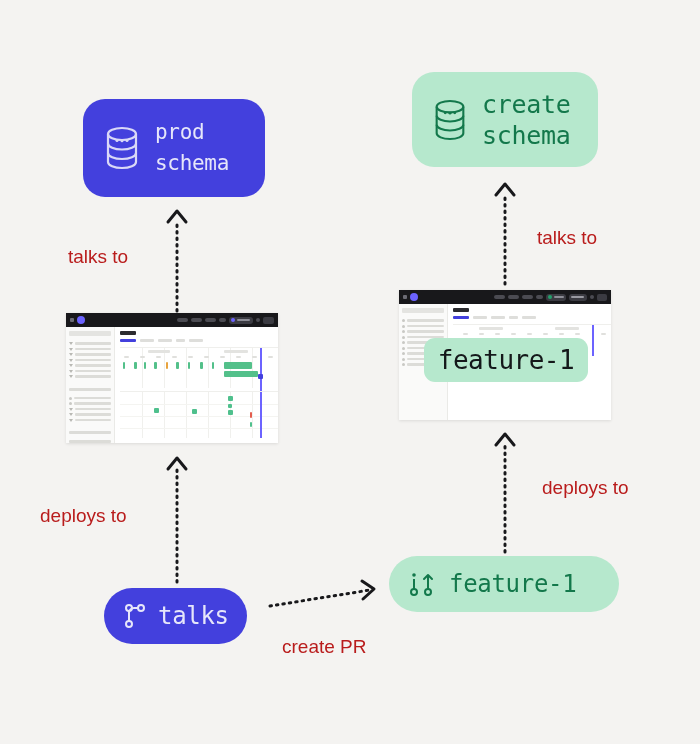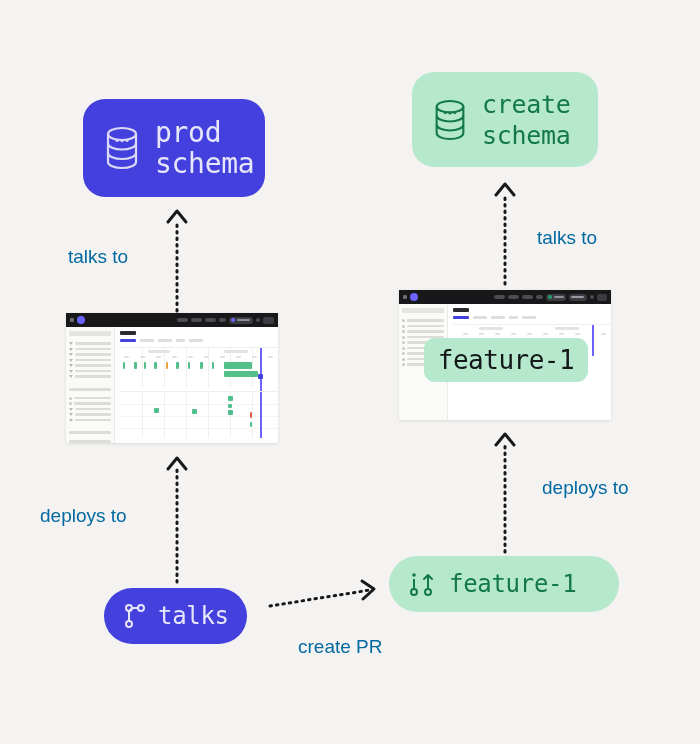--- a/index.html
+++ b/index.html
@@ -42,21 +42,21 @@
 
   
   #prod-schema-node {
     left: 83px;  top: 99px;
     width: 182px; height: 98px;
     border-radius: 22px;
     padding-left: 18px;
     gap: 12px;
   }
   #prod-schema-node .node-label {
-    font-size: 28px;
+    font-size: 21px;
     line-height: 31px;
   }
 
   
   #cloned-schema-node {
     left: 412px; top: 72px;
     width: 186px; height: 95px;
     border-radius: 22px;
     padding-left: 18px;
     gap: 12px;
@@ -85,28 +85,28 @@
     gap: 14px;
   }
   #feature-branch-node .node-label { font-size: 24px; }
 
   .icon { display: block; flex: none; }
 
   
   .edge-label {
     position: absolute;
     font-size: 19px;
-    color: #0369a1;
+    color: #b91c1c;
     white-space: nowrap;
   }
   #label-talks-to-left   { left: 68px;  top: 246px; }
   #label-talks-to-right  { left: 537px; top: 227px; }
   #label-deploys-to-left { left: 40px;  top: 505px; }
   #label-deploys-to-right{ left: 542px; top: 477px; }
-  #label-create-pr       { left: 298px; top: 636px; }
+  #label-create-pr       { left: 282px; top: 636px; }
 
   
   .arrow { position: absolute; }
 
   
   .mockup {
     position: absolute;
     background: #FFFFFF;
     overflow: hidden;
     box-shadow: 0 1px 3px rgba(0,0,0,0.10);

